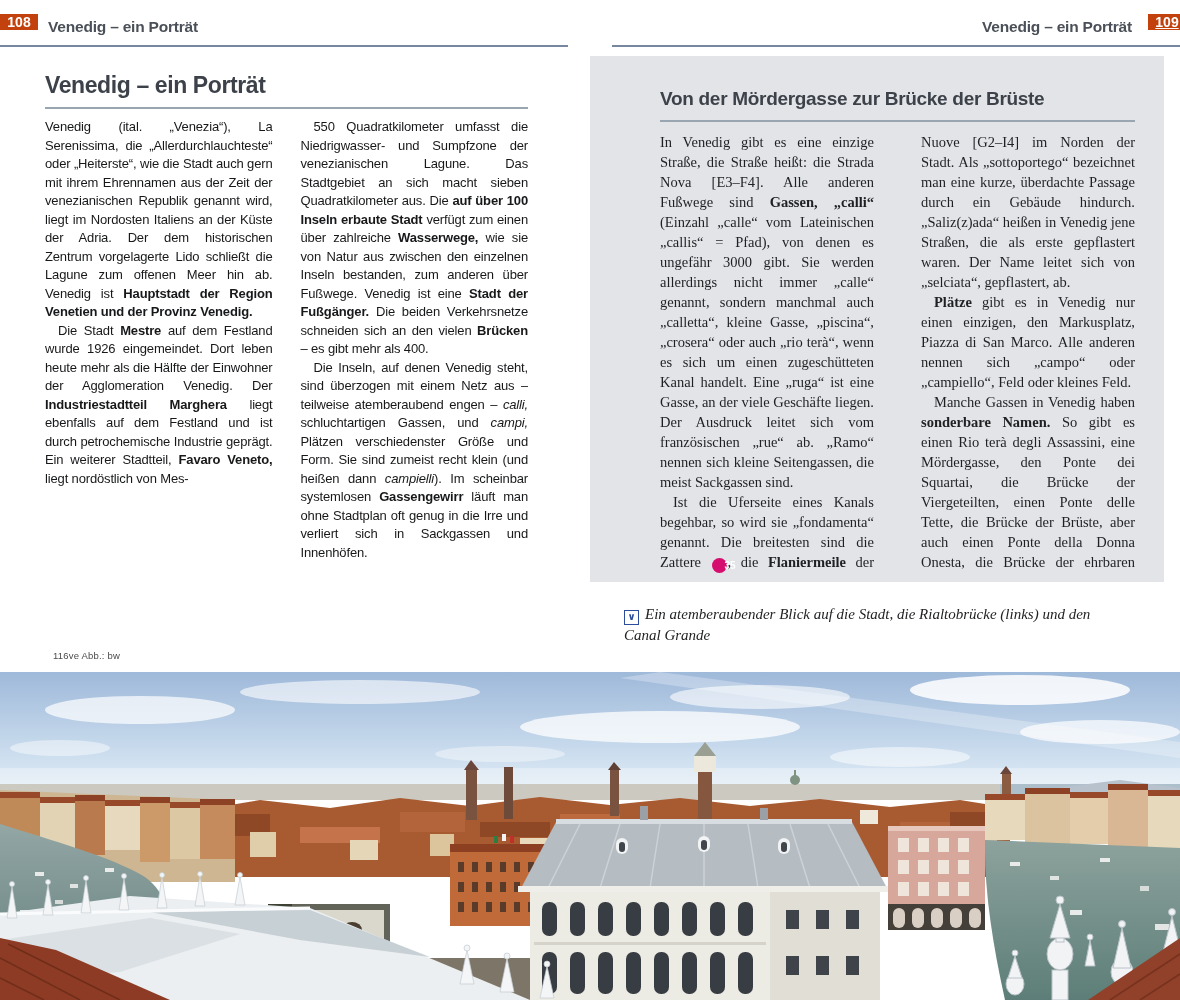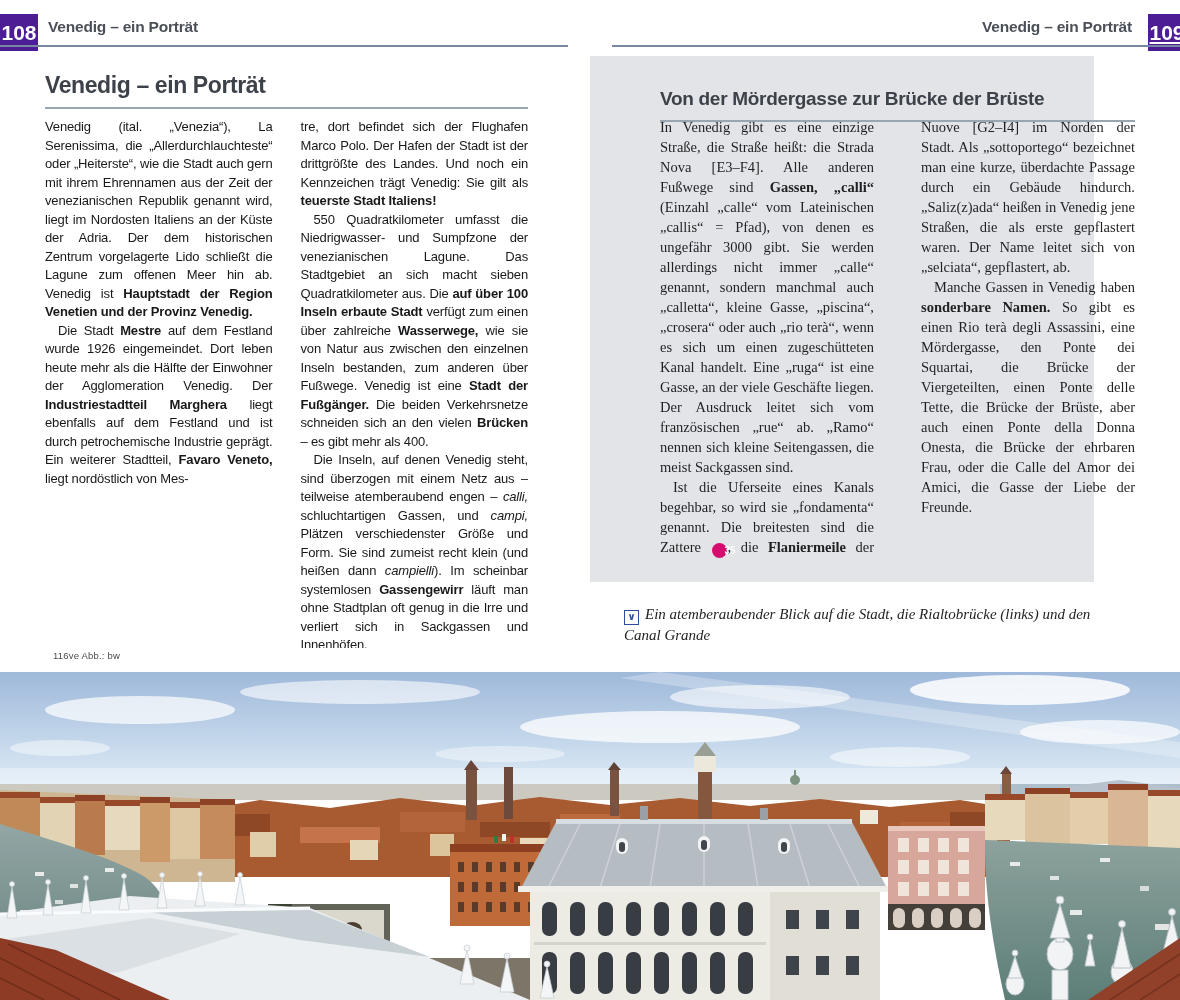--- a/index.html
+++ b/index.html
@@ -1,22 +1,22 @@
 <!DOCTYPE html>
 <html lang="de"><head>
 <meta charset="utf-8">
 <style>
   html,body{margin:0;padding:0;}
   body{width:1180px;height:1000px;background:#ffffff;position:relative;overflow:hidden;
        font-family:"Liberation Sans",sans-serif;-webkit-font-smoothing:antialiased;}
   .abs{position:absolute;}
 
   
-  .pagenum{width:38px;height:37px;background:#4c1d95;color:#fff;display:flex;align-items:center;
-           justify-content:center;font-weight:bold;font-size:21px;}
+  .pagenum{width:38px;height:16px;background:#c2410c;color:#fff;display:flex;align-items:center;
+           justify-content:center;font-weight:bold;font-size:14px;}
   .runhead{font-weight:bold;font-size:15.5px;color:#4b5058;letter-spacing:-0.2px;}
   .rule{height:2px;background:#76879f;}
 
   
   .title-left{font-size:23px;font-weight:bold;color:#3d424a;letter-spacing:-0.4px;}
   .titlerule{height:1.5px;background:#9aa5b2;}
   .cols{display:flex;gap:28px;}
   .col{width:233px;}
   .sansbody p{margin:0;font-size:13px;line-height:18.5px;color:#17181a;text-align:justify;
               letter-spacing:-0.15px;}
@@ -64,42 +64,42 @@
 
 <div class="abs cols" style="left:45px;top:118px;width:483px;height:530px;overflow:hidden;">
   <div class="col">
     <div class="sansbody">
         <p><span>Venedig (ital. „Venezia“), La Serenissima, die „Allerdurchlauchteste“ oder „Heiterste“, wie die Stadt auch gern mit ihrem Ehrennamen aus der Zeit der venezianischen Republik genannt wird, liegt im Nordosten Italiens an der Küste der Adria. Der dem historischen Zentrum vorgelagerte Lido schließt die Lagune zum offenen Meer hin ab. Venedig ist </span><span class="b">Hauptstadt der Region Venetien und der Provinz Venedig.</span></p>
         <p class="ind"><span>Die Stadt </span><span class="b">Mestre</span><span> auf dem Festland wurde 1926 eingemeindet. Dort leben heute mehr als die Hälfte der Einwohner der Agglomeration Venedig. Der </span><span class="b">Industriestadtteil Marghera</span><span> liegt ebenfalls auf dem Festland und ist durch petrochemische Industrie geprägt. Ein weiterer Stadtteil, </span><span class="b">Favaro Veneto,</span><span> liegt nordöstlich von Mes-</span></p>
       </div>
   </div>
   <div class="col">
     <div class="sansbody">
-        <p><span>tre, dort befindet sich der Flughafen Marco Polo. Der Hafen der Stadt ist der drittgrößte des Landes. Und noch ein Kennzeichen trägt Venedig: Sie gilt als </span><span class="b">teuerste Stadt Italiens!</span></p>
         <p class="ind"><span>550 Quadratkilometer umfasst die Niedrigwasser- und Sumpfzone der venezianischen Lagune. Das Stadtgebiet an sich macht sieben Quadratkilometer aus. Die </span><span class="b">auf über 100 Inseln erbaute Stadt</span><span> verfügt zum einen über zahlreiche </span><span class="b">Wasserwege,</span><span> wie sie von Natur aus zwischen den einzelnen Inseln bestanden, zum anderen über Fußwege. Venedig ist eine </span><span class="b">Stadt der Fußgänger.</span><span> Die beiden Verkehrsnetze schneiden sich an den vielen </span><span class="b">Brücken</span><span> – es gibt mehr als 400.</span></p>
         <p class="ind"><span>Die Inseln, auf denen Venedig steht, sind überzogen mit einem Netz aus – teilweise atemberaubend engen – </span><span class="it">calli,</span><span> schluchtartigen Gassen, und </span><span class="it">campi,</span><span> Plätzen verschiedenster Größe und Form. Sie sind zumeist recht klein (und heißen dann </span><span class="it">campielli</span><span>). Im scheinbar systemlosen </span><span class="b">Gassengewirr</span><span> läuft man ohne Stadtplan oft genug in die Irre und verliert sich in Sackgassen und Innenhöfen.</span></p>
       </div>
   </div>
 </div>
 
 <div class="abs credit" style="left:45px;top:650px;margin-left:8px;">116ve Abb.: bw</div>
 
-<div class="abs panel" style="left:590px;top:56px;width:504px;height:526px;text-decoration:underline;">
+<div class="abs panel" style="left:590px;top:56px;width:574px;height:526px;text-decoration:underline;">
   <h2 class="abs panel-title" style="left:70px;top:32px;margin:0;">Von der Mördergasse zur Brücke der Brüste</h2>
   <div class="abs panelrule" style="left:70px;top:64px;width:475px;"></div>
-  <div class="abs cols" style="left:70px;top:61px;width:475px;height:442px;overflow:hidden;gap:15px;">
+  <div class="abs cols" style="left:70px;top:76px;width:475px;height:442px;overflow:hidden;gap:15px;">
     <div class="col" style="width:230px;">
       <div class="serifbody">
           <p><span>In Venedig gibt es eine einzige Straße, die Straße heißt: die Strada Nova [E3–F4]. Alle anderen Fußwege sind </span><span class="b">Gassen, „calli“</span><span> (Einzahl „calle“ vom Lateinischen „callis“ = Pfad), von denen es ungefähr 3000 gibt. Sie werden allerdings nicht immer „calle“ genannt, sondern manchmal auch „calletta“, kleine Gasse, „piscina“, „crosera“ oder auch „rio terà“, wenn es sich um einen zugeschütteten Kanal handelt. Eine „ruga“ ist eine Gasse, an der viele Geschäfte liegen. Der Ausdruck leitet sich vom französischen „rue“ ab. „Ramo“ nennen sich kleine Seitengassen, die meist Sackgassen sind.</span></p>
           <p class="ind"><span>Ist die Uferseite eines Kanals begehbar, so wird sie „fondamenta“ genannt. Die breitesten sind die Zattere </span><span class="marker">35</span><span>, die </span><span class="b">Flaniermeile</span><span> der Venezianer, gegenüber der Insel Giudecca, die Riva degli Schiavoni [H/I7] in der Verlängerung von San Marco und die Fondamente </span></p>
         </div>
     </div>
     <div class="col" style="width:230px;margin-left:32px;">
       <div class="serifbody">
           <p><span>Nuove [G2–I4] im Norden der Stadt. Als „sottoportego“ bezeichnet man eine kurze, überdachte Passage durch ein Gebäude hindurch. „Saliz(z)ada“ heißen in Venedig jene Straßen, die als erste gepflastert waren. Der Name leitet sich von „selciata“, gepflastert, ab.</span></p>
+          <p class="ind"><span class="b">Plätze</span><span> gibt es in Venedig nur einen einzigen, den Markusplatz, Piazza di San Marco. Alle anderen nennen sich „campo“ oder „campiello“, Feld oder kleines Feld.</span></p>
           <p class="ind"><span>Manche Gassen in Venedig haben </span><span class="b">sonderbare Namen.</span><span> So gibt es einen Rio terà degli Assassini, eine Mördergasse, den Ponte dei Squartai, die Brücke der Viergeteilten, einen Ponte delle Tette, die Brücke der Brüste, aber auch einen Ponte della Donna Onesta, die Brücke der ehrbaren Frau, oder die Calle del Amor dei Amici, die Gasse der Liebe der Freunde.</span></p>
         </div>
     </div>
   </div>
 </div>
 
 <div class="abs caption-right" style="left:624px;top:604px;width:480px;">
   <span class="cap-icon">∨</span><span>Ein atemberaubender Blick auf die Stadt, die Rialtobrücke (links) und den Canal Grande</span>
 </div>
 

